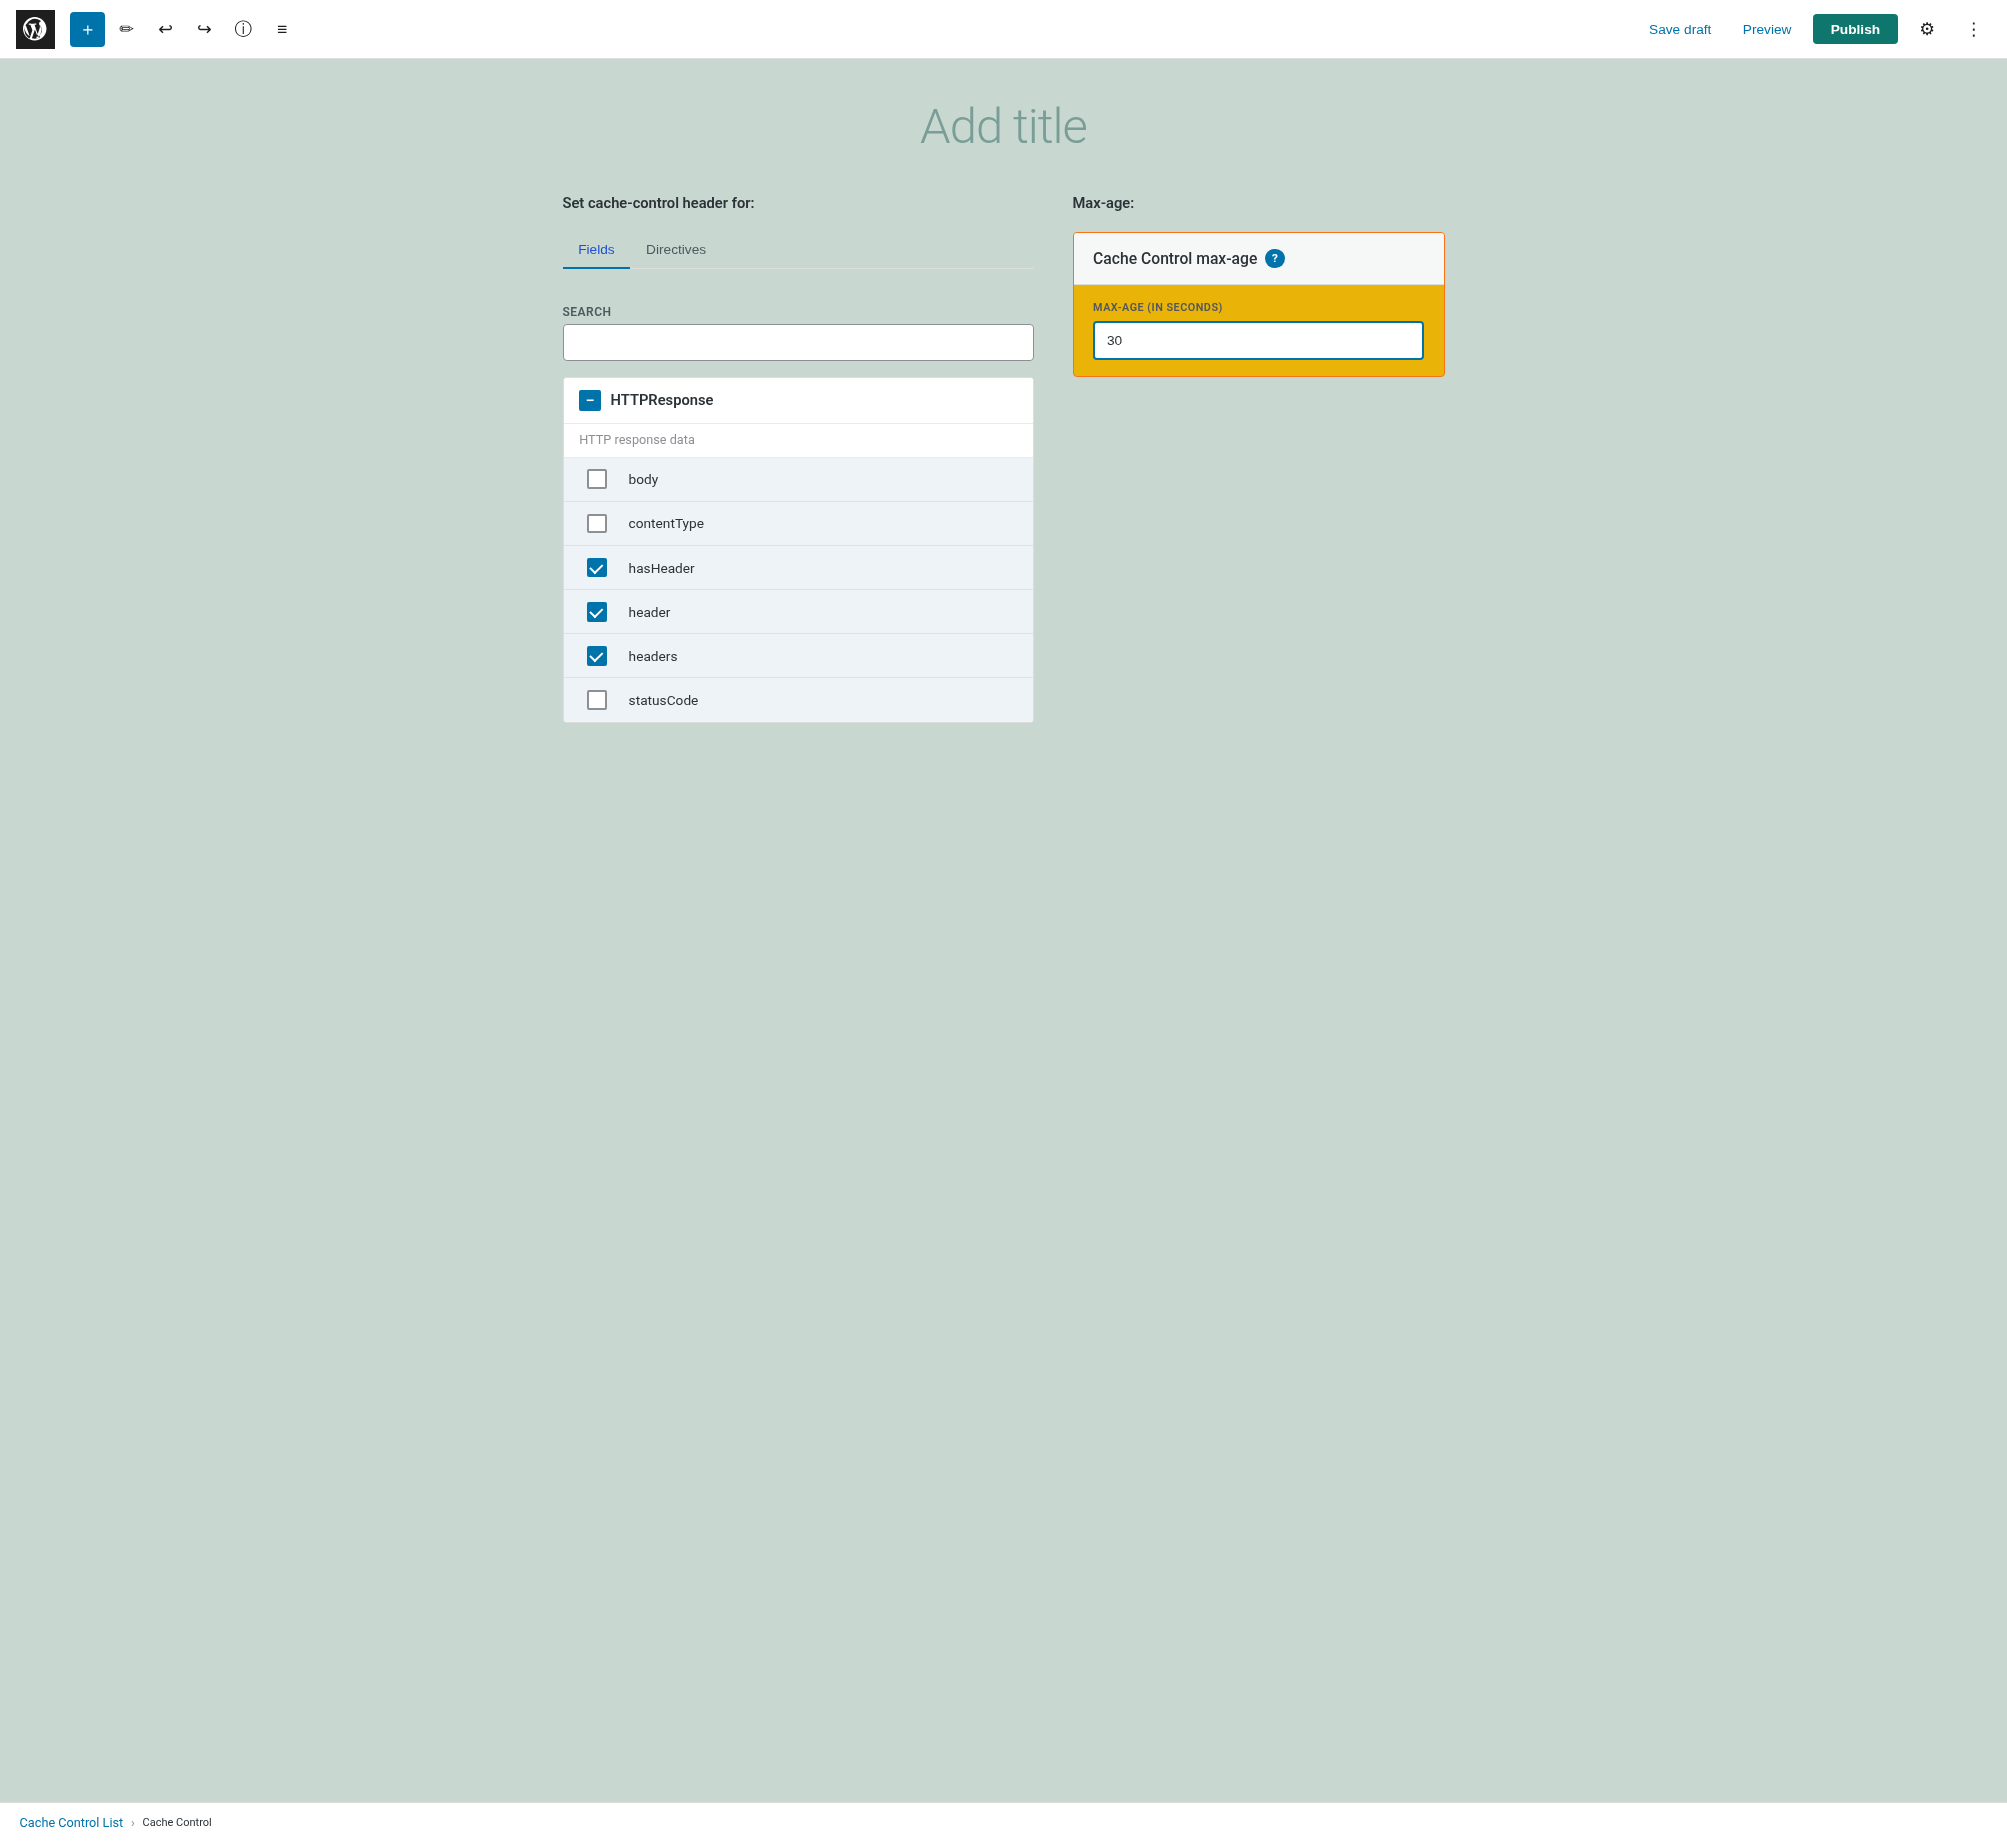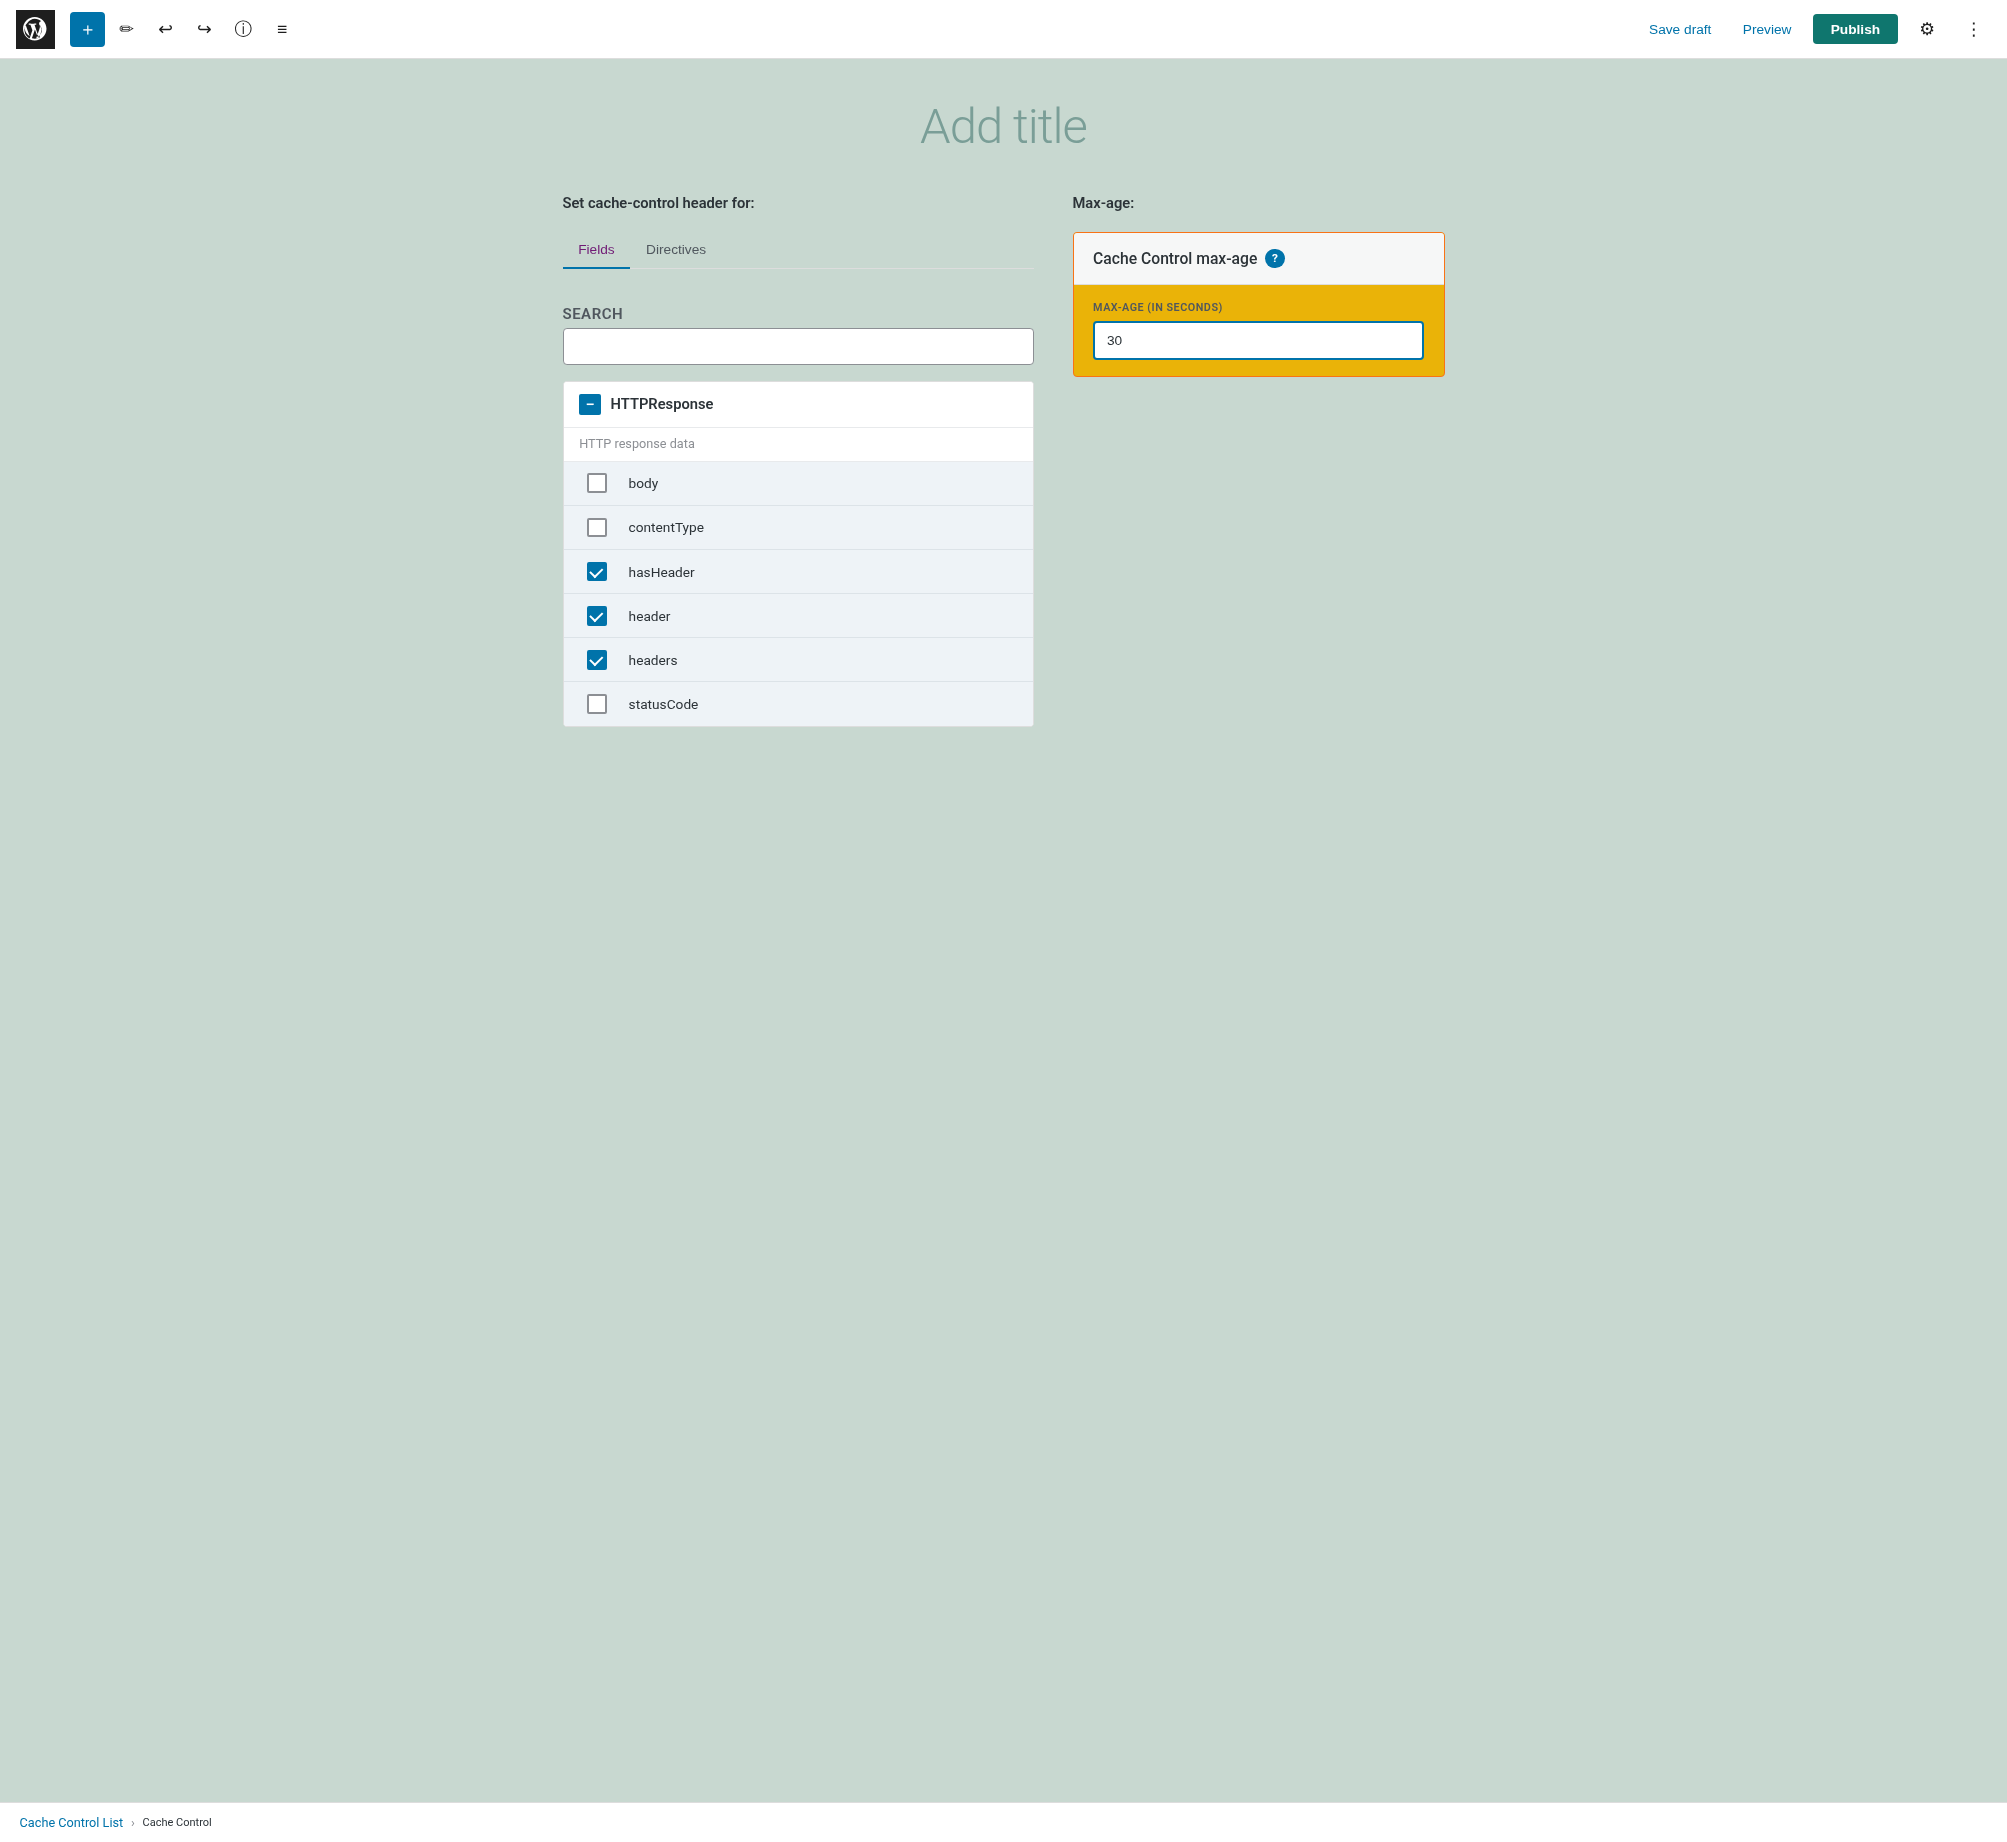--- a/index.html
+++ b/index.html
@@ -147,27 +147,27 @@
       font-size: 13.7px;
       cursor: pointer;
       border: none;
       background: none;
       color: #50575e;
       border-bottom: 2.9px solid transparent;
       margin-bottom: -1px;
       font-weight: 500;
     }
     .tab.active {
-      color: #701a75;
+      color: #1d4ed8;
       border-bottom-color: #0073aa;
     }
 
     
     .search-label {
-      font-size: 15px;
+      font-size: 12px;
       font-weight: 600;
       color: #50575e;
       letter-spacing: 0.5px;
       margin-bottom: 5.9px;
       margin-top: 36px;
     }
     .search-input {
       width: 100%;
       padding: 9.8px 11.8px;
       border: 1px solid #8c8f94;

